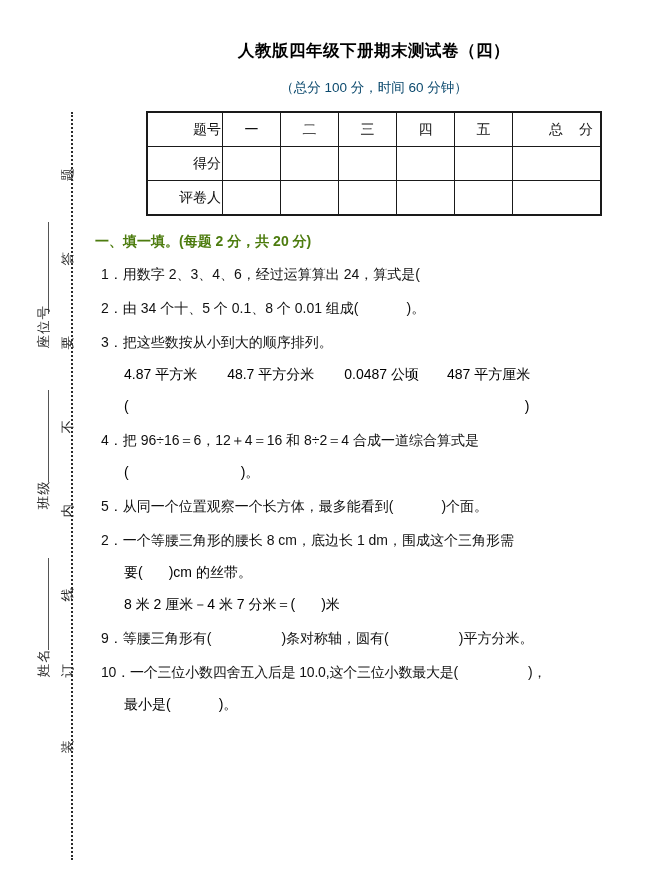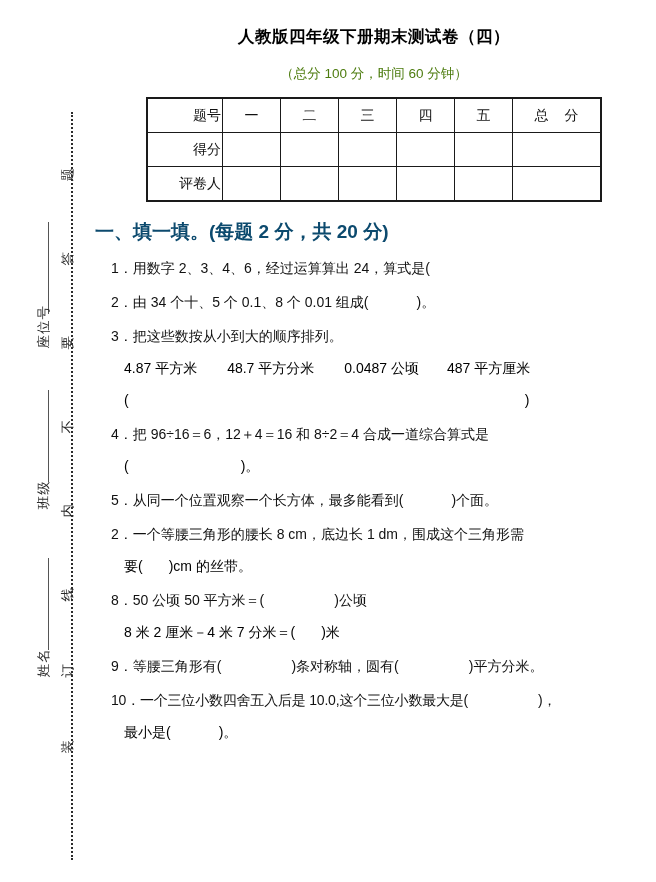--- a/index.html
+++ b/index.html
@@ -70,28 +70,28 @@
     left: 92px;
     top: 0;
     width: 564px;
     height: 882px;
   }
   .doc-title {
     text-align: center;
     font-size: 16.5px;
     font-weight: bold;
     letter-spacing: 0.5px;
-    margin-top: 26px;
+    margin-top: 40px;
     color: #000;
   }
   .doc-subtitle {
     text-align: center;
     font-size: 13.5px;
     margin-top: 17px;
-    color: #4d7c0f;
+    color: #0c4a6e;
   }
 
   
   .score-table-wrap {
     margin-top: 14px;
     display: flex;
     justify-content: center;
   }
   table.score-table {
     border-collapse: collapse;
@@ -102,34 +102,34 @@
   table.score-table td {
     border: 1px solid #1a1a1a;
     height: 31px;
     text-align: center;
     vertical-align: middle;
     font-size: 14px;
     color: #111;
   }
   table.score-table td.hdr-label { width: 72px; text-align: right; }
   table.score-table td.col-num   { width: 55px; }
-  table.score-table td.col-total { width: 85px; }
+  table.score-table td.col-total { width: 85px; text-align: right; }
   .total-cell { letter-spacing: 6px; padding-left: 6px; }
 
   
   .section-head {
     margin-top: 17px;
     margin-left: 3px;
-    font-size: 19px;
+    font-size: 14px;
     font-weight: bold;
-    color: #0c4a6e;
+    color: #4d7c0f;
   }
   .q {
     margin-top: 13px;
-    margin-left: 19px;
+    margin-left: 9px;
     font-size: 14px;
     line-height: 1.5;
     color: #111;
     white-space: nowrap;
   }
   .q.tight { letter-spacing: -0.2px; }
   .q-sub {
     margin-top: 11px;
     margin-left: 35px;
     font-size: 14px;
@@ -242,23 +242,20 @@
   </div>
 
 
   <div class="q">
     <span>2．一个等腰三角形的腰长 8 cm，底边长 1 dm，围成这个三角形需</span>
   </div>
   <div class="q-sub wide">
     <span>要(</span><span class="blank-s"></span><span>)cm 的丝带。</span>
   </div>
 
-  <div class="q">
-    <span>8．50 公顷 50 平方米＝(</span><span class="blank-l"></span><span>)公顷</span>
-  </div>
   <div class="q-sub wide">
     <span>8 米 2 厘米－4 米 7 分米＝(</span><span class="blank-s"></span><span>)米</span>
   </div>
 
   <div class="q">
     <span>9．等腰三角形有(</span><span class="blank-l"></span><span>)条对称轴，圆有(</span><span class="blank-l"></span><span>)平方分米。</span>
   </div>
 
   <div class="q tight">
     <span>10．一个三位小数四舍五入后是 10.0,这个三位小数最大是(</span><span class="blank-l"></span><span>)，</span>

